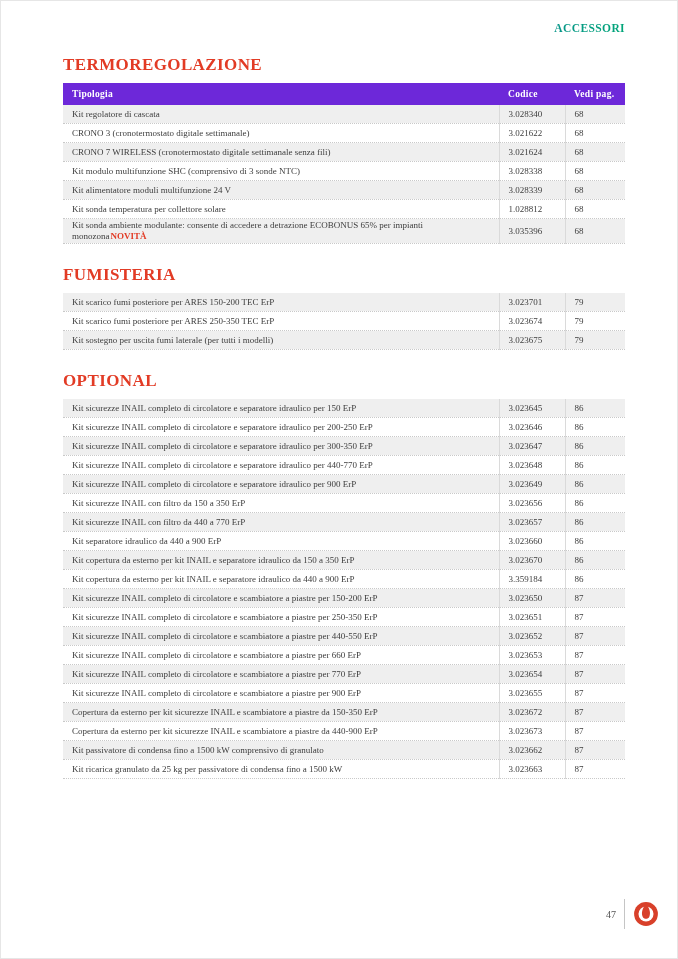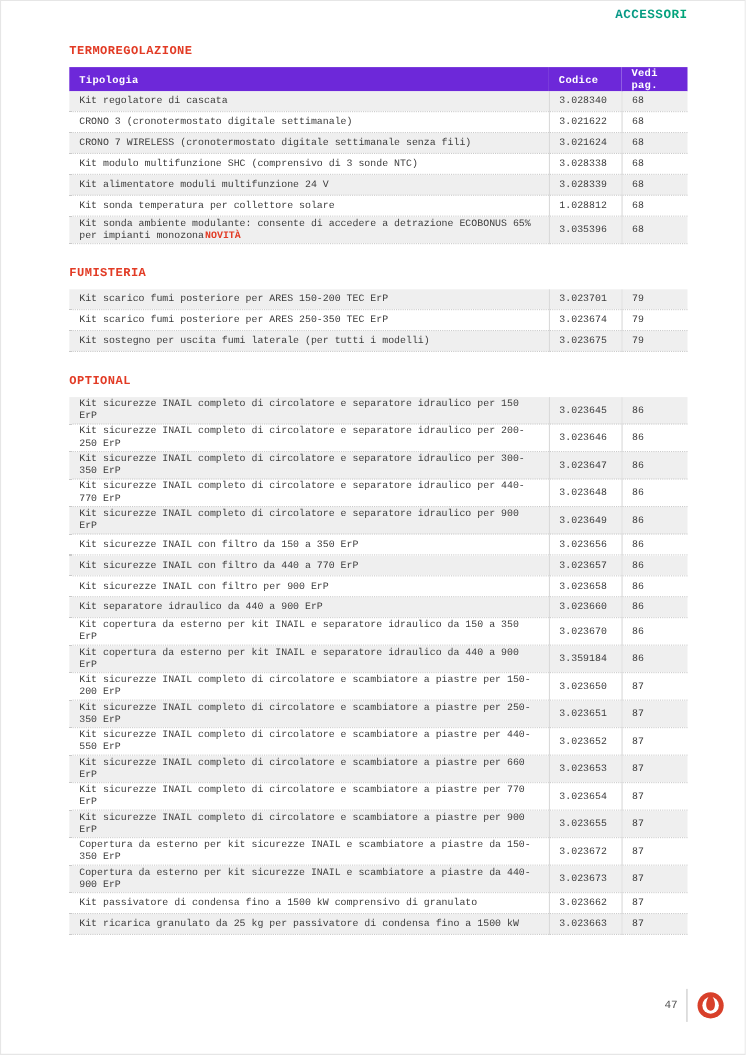--- a/index.html
+++ b/index.html
@@ -2,43 +2,43 @@
 <html><head>
 <meta charset="utf-8">
 <style>
   html,body{margin:0;padding:0;background:#fff;}
   .page{
     position:relative;
     width:678px;height:959px;
     box-sizing:border-box;
     background:#fff;
     box-shadow:inset 0 0 0 1px #e6e6e6;
-    padding:8px 53px 0 63px;
-    font-family:Liberation Mono, monospace;
+    padding:22px 53px 0 63px;
+    font-family:Liberation Serif, serif;
     overflow:hidden;
   }
   .top-label{
     text-align:right;
     font-weight:bold;
     font-size:11.5px;
     line-height:12px;
     letter-spacing:.4px;
     background:linear-gradient(90deg,#1d6fb5 55%,#00a578);
     -webkit-background-clip:text;
     background-clip:text;
     color:transparent;
   }
   @supports not (-webkit-background-clip: text){
     .top-label{color:#0a7f9e;background:none;}
   }
   .section{margin-top:21px;}
   section[data-name="section-optional"]{}
   .section-title{
     color:#e23b25;
-    font-size:11px;
+    font-size:17px;
     font-weight:bold;
     letter-spacing:.4px;
     margin:0 0 8px 0;
   }
   table{width:100%;border-collapse:collapse;table-layout:fixed;}
   col.c-tip{width:auto;}
   col.c-cod{width:66px;}
   col.c-pag{width:60px;}
   thead th{
     background:#6d28d9;color:#fff;
@@ -190,25 +190,20 @@
               <td data-name="cell-tipologia" class="tipologia"><span data-name="tipologia-text">Kit sicurezze INAIL con filtro da 150 a 350 ErP</span></td>
               <td data-name="cell-codice" class="codice">3.023656</td>
               <td data-name="cell-vedi-pag" class="pag">86</td>
             </tr>
             <tr data-name="table-row">
               <td data-name="cell-tipologia" class="tipologia"><span data-name="tipologia-text">Kit sicurezze INAIL con filtro da 440 a 770 ErP</span></td>
               <td data-name="cell-codice" class="codice">3.023657</td>
               <td data-name="cell-vedi-pag" class="pag">86</td>
             </tr>
             <tr data-name="table-row">
-              <td data-name="cell-tipologia" class="tipologia"><span data-name="tipologia-text">Kit sicurezze INAIL con filtro per 900 ErP</span></td>
-              <td data-name="cell-codice" class="codice">3.023658</td>
-              <td data-name="cell-vedi-pag" class="pag">86</td>
-            </tr>
-            <tr data-name="table-row">
               <td data-name="cell-tipologia" class="tipologia"><span data-name="tipologia-text">Kit separatore idraulico da 440 a 900 ErP</span></td>
               <td data-name="cell-codice" class="codice">3.023660</td>
               <td data-name="cell-vedi-pag" class="pag">86</td>
             </tr>
             <tr data-name="table-row">
               <td data-name="cell-tipologia" class="tipologia"><span data-name="tipologia-text">Kit copertura da esterno per kit INAIL e separatore idraulico da 150 a 350 ErP</span></td>
               <td data-name="cell-codice" class="codice">3.023670</td>
               <td data-name="cell-vedi-pag" class="pag">86</td>
             </tr>
             <tr data-name="table-row">

